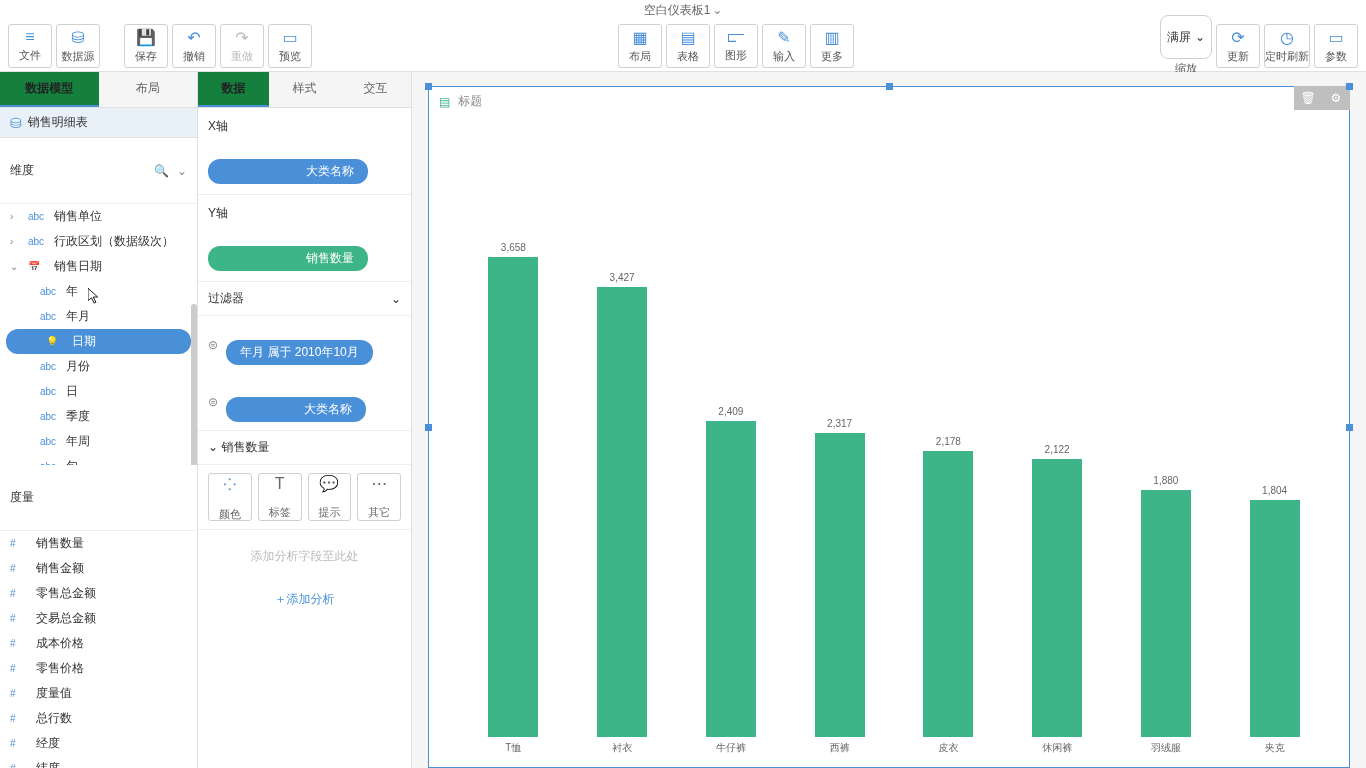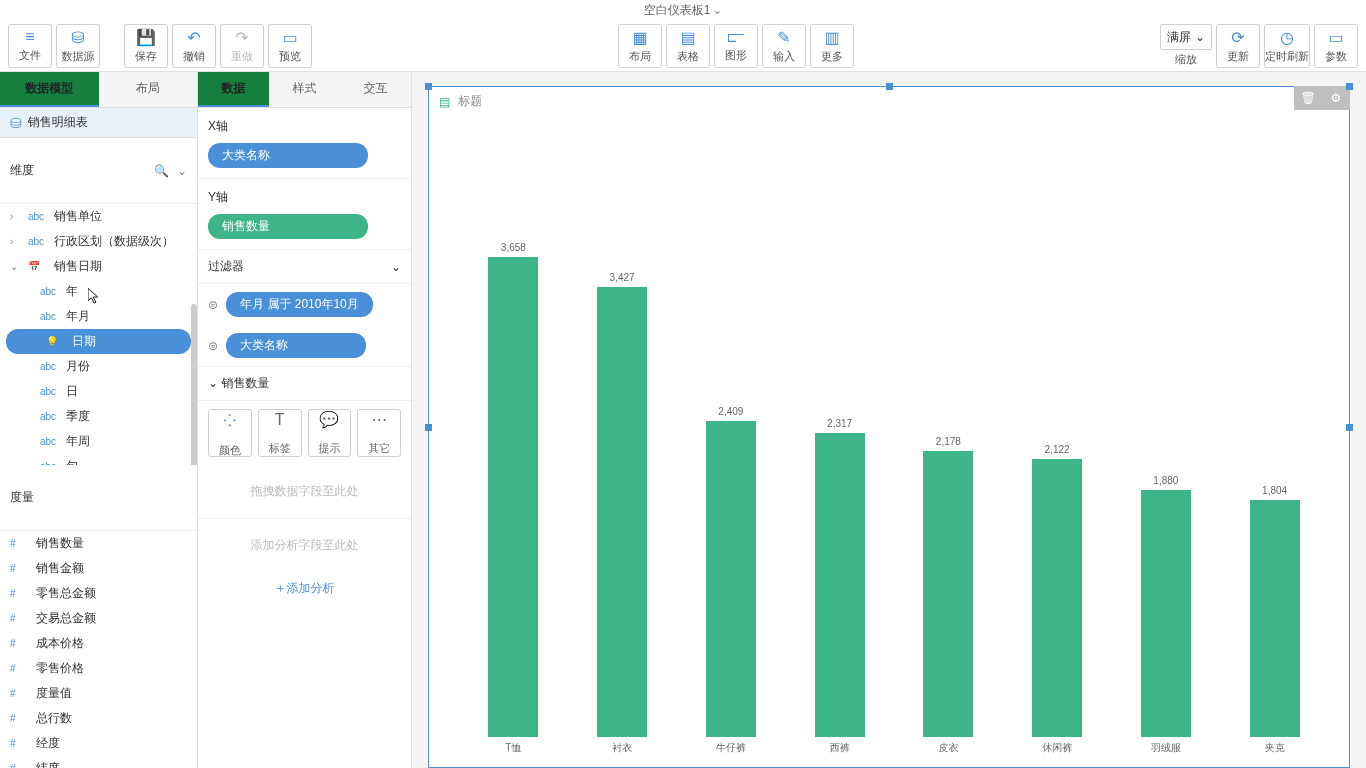--- a/index.html
+++ b/index.html
@@ -10,21 +10,21 @@
 
 
 .toolbar { height: 52px; display: flex; align-items: center; padding: 0 8px; border-bottom: 1px solid #e0e0e0; gap: 4px; }
 .toolbar-group { display: flex; gap: 4px; }
 .toolbar-btn { display: flex; flex-direction: column; align-items: center; justify-content: center; min-width: 44px; height: 44px; border: 1px solid #d0d0d0; border-radius: 3px; background: #fff; cursor: pointer; }
 .toolbar-btn .icon { font-size: 16px; color: #4a90d9; }
 .toolbar-btn .label { font-size: 11px; color: #555; margin-top: 2px; }
 .toolbar-btn.disabled .icon, .toolbar-btn.disabled .label { color: #bbb; }
 .toolbar-spacer { flex: 1; }
 .toolbar-divider { width: 16px; }
-.zoom-select { border: 1px solid #d0d0d0; border-radius: 2px; padding: 4px 6px; font-size: 12px; display: flex; align-items: center; gap: 4px; cursor: pointer; height: 26px; }
+.zoom-select { border: 1px solid #d0d0d0; border-radius: 8px; padding: 4px 6px; font-size: 12px; display: flex; align-items: center; gap: 4px; cursor: pointer; height: 44px; }
 .zoom-wrap { display: flex; flex-direction: column; align-items: center; gap: 2px; }
 
 
 .main { display: flex; height: 696px; }
 .panel { border-right: 1px solid #e0e0e0; display: flex; flex-direction: column; }
 .panel-left { width: 198px; }
 .panel-mid { width: 214px; }
 .canvas-area { flex: 1; background: #f5f5f5; position: relative; padding: 8px; }
 
 
@@ -47,21 +47,21 @@
 .tree-item.selected { background: #4a90d9; color: #fff; border-radius: 12px; margin: 0 6px; padding: 4px 8px; }
 .tree-item.selected .type-icon { color: #fff; }
 .tree-item .chevron { width: 12px; color: #888; font-size: 10px; }
 .tree-item .type-icon { color: #4a90d9; font-size: 10px; width: 20px; }
 .tree-item.indent-2 { padding-left: 40px; }
 .measure-icon { color: #4aaa7a; }
 
 
 .cfg-section { padding: 10px; border-bottom: 1px solid #eee; }
 .cfg-label { font-size: 12px; color: #333; margin-bottom: 8px; }
-.pill { display: inline-block; padding: 4px 14px; border-radius: 12px; font-size: 12px; color: #fff; min-width: 160px; text-align: left; }
+.pill { display: inline-block; padding: 4px 14px; border-radius: 12px; font-size: 12px; color: #fff; min-width: 160px; text-align: right; margin-top: 16px; }
 .pill.blue { background: #4a90d9; }
 .pill.green { background: #3eb489; }
 .cfg-expand { padding: 8px 10px; display: flex; align-items: center; justify-content: space-between; border-bottom: 1px solid #eee; cursor: pointer; }
 .filter-item { display: flex; align-items: center; gap: 8px; padding: 8px 10px; }
 .filter-item .link-icon { color: #888; }
 .style-boxes { display: flex; gap: 6px; padding: 8px 10px; }
 .style-box { flex: 1; border: 1px solid #d0d0d0; border-radius: 3px; display: flex; flex-direction: column; align-items: center; justify-content: center; height: 48px; cursor: pointer; }
 .style-box .sicon { font-size: 16px; color: #666; }
 .style-box .slabel { font-size: 11px; color: #666; margin-top: 12px; }
 .drop-hint { text-align: center; color: #bbb; font-size: 12px; padding: 18px 0; }
@@ -326,21 +326,20 @@
         </div>
       <div class="style-box">
           <span class="sicon">💬</span>
           <span class="slabel">提示</span>
         </div>
       <div class="style-box">
           <span class="sicon">⋯</span>
           <span class="slabel">其它</span>
         </div>
     </div>
-    <div class="drop-hint">拖拽数据字段至此处</div>
     <div style="border-top:1px solid #eee">
       <div class="drop-hint">添加分析字段至此处</div>
       <div class="add-analysis">＋<span>添加分析</span></div>
     </div>
   </div>
 
   <div class="canvas-area">
     <div class="widget">
       <div class="widget-tools">
         <div class="tool">🗑</div>

